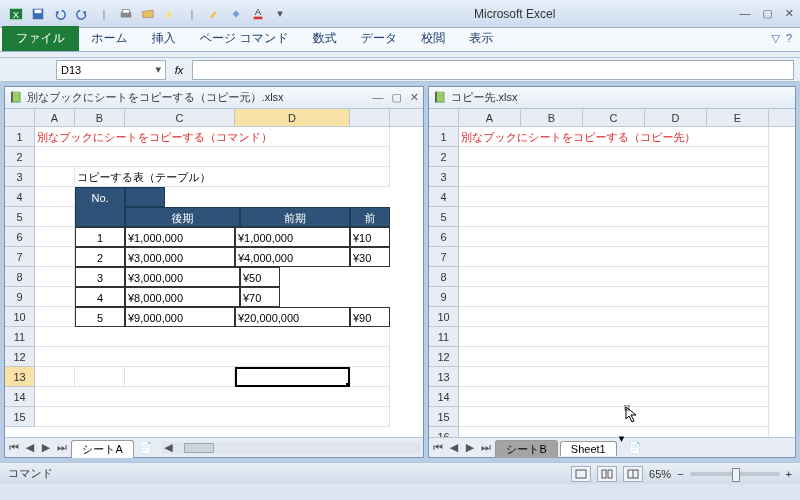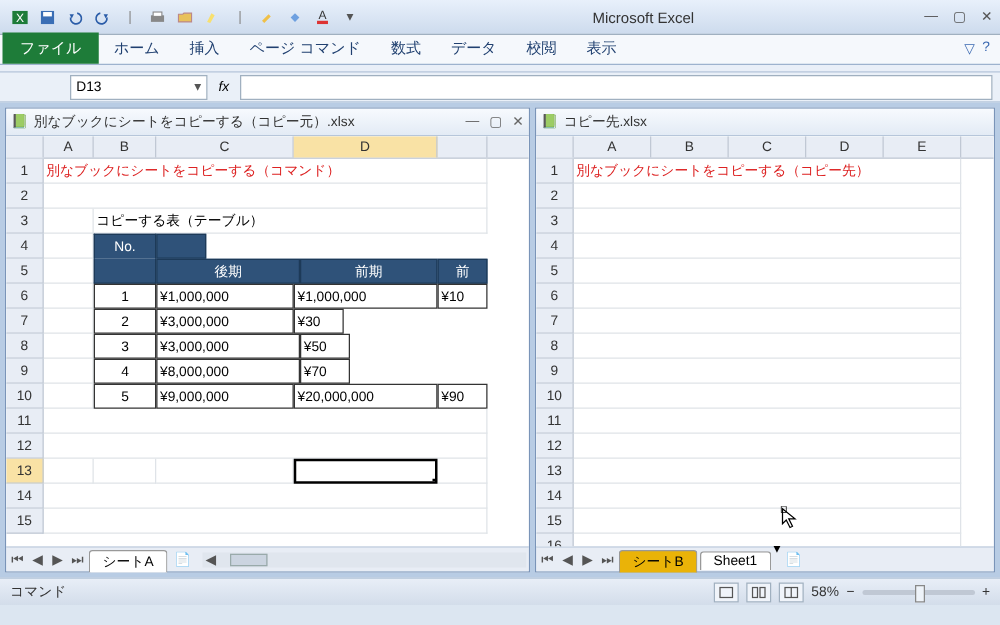--- a/index.html
+++ b/index.html
@@ -40,21 +40,21 @@
 .cell { flex:0 0 var(--w,50px); border-right:1px solid #dfe3e8; border-bottom:1px solid #dfe3e8; padding:0 2px; line-height:20px; overflow:hidden; white-space:nowrap; }
 .red { color:#d22; }
 .tbl-hdr { background:#2f5279; color:#fff; text-align:center; border:1px solid #1d3a58; }
 .tbl-cell { border:1px solid #333; }
 .tbl-cell.center { text-align:center; }
 .active-cell { border:2px solid #000 !important; position:relative; }
 .active-cell::after{content:'';position:absolute;right:-3px;bottom:-3px;width:5px;height:5px;background:#000;}
 .sheet-tabs { height:20px; background:#e8edf5; border-top:1px solid #b6c6da; display:flex; align-items:center; padding:0 2px; gap:2px; }
 .nav-btn { width:14px; height:14px; display:flex; align-items:center; justify-content:center; color:#555; }
 .sheet-tab { padding:1px 10px; background:#fff; border:1px solid #999; border-bottom:none; font-size:11px; border-radius:3px 3px 0 0; margin-top:2px;}
-.sheet-tab.inactive { background:#eab308; }
+.sheet-tab.inactive { background:#a3a3a3; }
 .hscroll { flex:1; height:12px; background:#e0e6ee; margin-left:6px; display:flex; align-items:center; }
 .hscroll .thumb { width:30px;height:10px;background:#cbd4e0;border:1px solid #9aa; margin-left:8px;}
 .statusbar { height:22px; background:linear-gradient(#e8eef7,#d3ddea); border-top:1px solid #b6c6da; display:flex; align-items:center; padding:0 8px; font-size:11px; color:#333; }
 .sb-right { margin-left:auto; display:flex; align-items:center; gap:6px; }
 .view-btn { width:20px;height:16px;border:1px solid #a0b0c0;background:#f0f4fa;display:flex;align-items:center;justify-content:center;}
 .zoom-slider{width:90px;height:4px;background:#c0c8d4;position:relative;border-radius:2px;}
 .zoom-slider::after{content:'';position:absolute;left:42px;top:-4px;width:6px;height:12px;background:#eef3f9;border:1px solid #888;}
 .cursor { position:absolute; width:16px; height:20px; pointer-events:none; }
 </style>
 </head>
@@ -212,20 +212,21 @@
             <div class="cell tbl-cell center" style="--w:50px">1</div>
             <div class="cell tbl-cell" style="--w:110px">¥1,000,000</div>
             <div class="cell tbl-cell" style="--w:115px">¥1,000,000</div>
             <div class="cell tbl-cell" style="--w:40px">¥10</div>
           </div>
     <div class="row">
             <div class="rh">7</div>
             <div class="cell" style="--w:40px"></div>
             <div class="cell tbl-cell center" style="--w:50px">2</div>
             <div class="cell tbl-cell" style="--w:110px">¥3,000,000</div>
+            <div class="cell tbl-cell" style="--w:115px">¥4,000,000</div>
             <div class="cell tbl-cell" style="--w:40px">¥30</div>
           </div>
     <div class="row">
             <div class="rh">8</div>
             <div class="cell" style="--w:40px"></div>
             <div class="cell tbl-cell center" style="--w:50px">3</div>
             <div class="cell tbl-cell" style="--w:115px">¥3,000,000</div>
             <div class="cell tbl-cell" style="--w:40px">¥50</div>
           </div>
     <div class="row">
@@ -396,18 +397,18 @@
           <rect x="1" y="1" width="4" height="8" fill="none" stroke="#555"></rect>
           <rect x="7" y="1" width="4" height="8" fill="none" stroke="#555"></rect>
         </svg>
       </div>
   <div class="view-btn">
         <svg width="12" height="10">
           <rect x="1" y="1" width="10" height="8" fill="none" stroke="#555"></rect>
           <line x1="6" y1="1" x2="6" y2="9" stroke="#555"></line>
         </svg>
       </div>
-  <span>58%</span>
+  <span>65%</span>
   <span>−</span>
   <div class="zoom-slider"></div>
   <span>+</span>
  </div>
 </div>
 
 </body></html>

